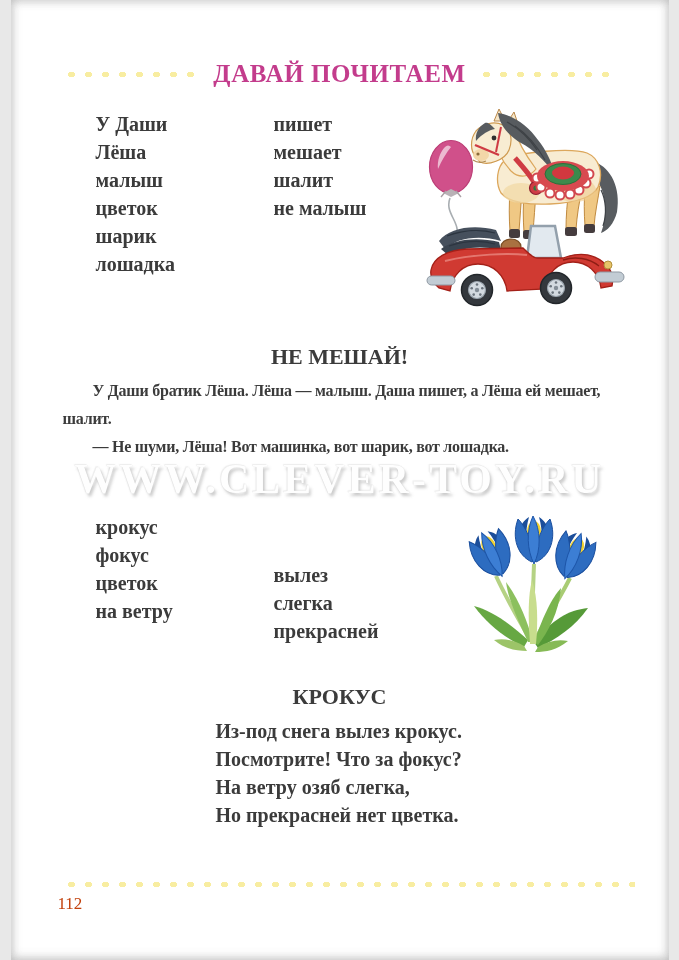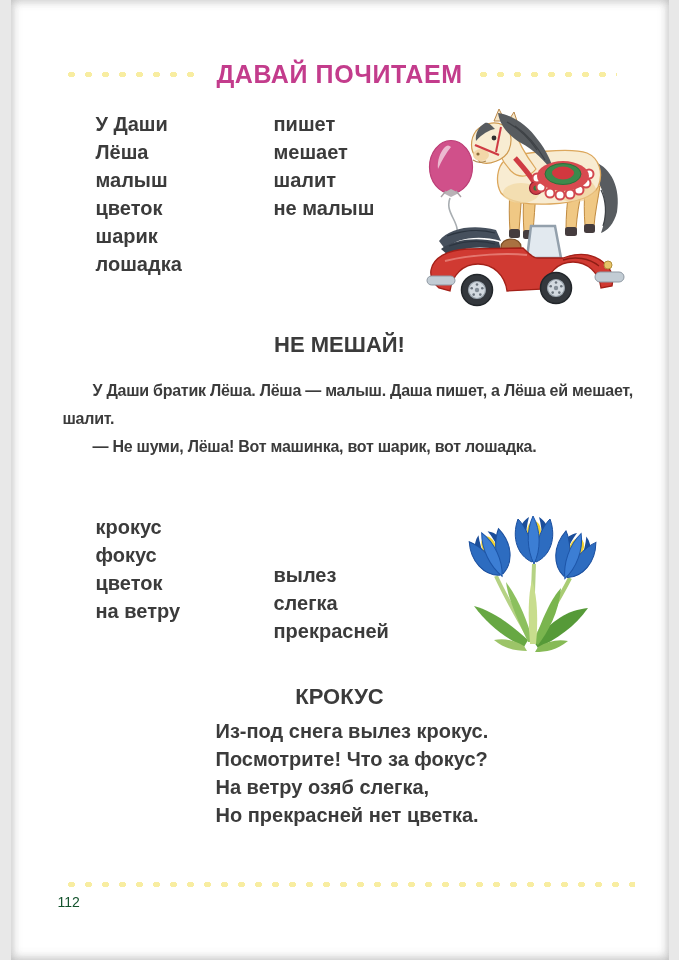--- a/index.html
+++ b/index.html
@@ -1,50 +1,50 @@
 <!DOCTYPE html>
 <html lang="ru"><head>
 <meta charset="utf-8">
 <style>
   html,body{margin:0;padding:0;background:#e8e8e8;}
   .page{
     position:relative;width:658px;height:960px;margin:0 auto;background:#ffffff;
-    font-family:Liberation Sans, sans-serif;color:#3b3b3b;overflow:hidden;
+    font-family:Liberation Serif, serif;color:#3b3b3b;overflow:hidden;
     box-shadow:inset 0 3px 8px rgba(90,90,90,.14), inset 0 -4px 10px rgba(90,90,90,.16),
                inset 4px 0 9px rgba(90,90,90,.10), inset -4px 0 9px rgba(90,90,90,.10);
   }
   
   .header{position:absolute;top:58px;left:52px;right:52px;height:32px;display:flex;align-items:center;gap:12px;}
   .dots{height:9px;flex:1;
     background-image:radial-gradient(ellipse 5px 4px at 50% 50%, #f8eda1 68%, rgba(248,237,161,0) 72%);
     background-size:17px 9px;background-repeat:repeat-x;background-position:left center;}
   .header-title{margin:0;font-size:25px;font-weight:bold;color:#c33c8c;letter-spacing:.6px;white-space:nowrap;}
   
   .vocab{position:absolute;font-size:20px;font-weight:bold;}
   .vocab div{line-height:28px;white-space:nowrap;}
   .v1c1{left:85px;top:110px;} .v1c2{left:263px;top:110px;}
   .v2c1{left:85px;top:513px;} .v2c2{left:263px;top:513px;margin-top:48px;}
   
   .illus1{position:absolute;left:404px;top:100px;width:215px;height:212px;}
   .illus2{position:absolute;left:433px;top:498px;width:175px;height:157px;}
   
-  .story-title{position:absolute;top:332px;left:0;width:100%;text-align:center;margin:0;font-size:22px;font-weight:bold;}
+  .story-title{position:absolute;top:344px;left:0;width:100%;text-align:center;margin:0;font-size:22px;font-weight:bold;}
   .story{position:absolute;left:52px;top:377px;width:578px;}
   .story p{margin:0;font-size:16px;font-weight:bold;line-height:28px;text-indent:30px;letter-spacing:-.25px;}
   
   .watermark{position:absolute;top:455px;left:0;width:100%;text-align:center;
     font-size:42px;font-weight:800;letter-spacing:3px;color:#fefefe;white-space:nowrap;
     text-shadow:2px 3px 3px rgba(150,150,150,.48), -1px -1px 1px rgba(210,210,210,.35), 0 0 1px rgba(190,190,190,.45);}
   
   .poem-title{position:absolute;top:684px;left:0;width:100%;text-align:center;margin:0;font-size:22px;font-weight:bold;}
   .poem{position:absolute;left:205px;top:717px;font-size:20px;font-weight:bold;}
   .poem div{line-height:28px;white-space:nowrap;}
   
   .dots-bottom{position:absolute;left:52px;top:880px;width:572px;flex:none;}
-  .page-number{position:absolute;left:47px;top:894px;font-size:14px;font-weight:normal;color:#14532d;}
+  .page-number{position:absolute;left:47px;top:894px;font-size:17px;font-weight:normal;color:#c2410c;}
 </style>
 </head>
 <body>
 
 <div class="page">
 
   <header class="header">
     <div class="dots"></div>
     <h1 class="header-title">ДАВАЙ ПОЧИТАЕМ</h1>
     <div class="dots"></div>
@@ -163,20 +163,21 @@
       </g>
     </g>
   </svg>
 
   <h2 class="story-title">НЕ МЕШАЙ!</h2>
   <div class="story">
     <p>У Даши братик Лёша. Лёша — малыш. Даша пишет, а Лёша ей мешает, шалит.</p>
     <p>— Не шуми, Лёша! Вот машинка, вот шарик, вот лошадка.</p>
   </div>
 
+  <div class="watermark">WWW.CLEVER-TOY.RU</div>
 
   <div class="vocab v2c1">
       <div>крокус</div>
       <div>фокус</div>
       <div>цветок</div>
       <div>на ветру</div>
     </div>
   <div class="vocab v2c2">
       <div>вылез</div>
       <div>слегка</div>

